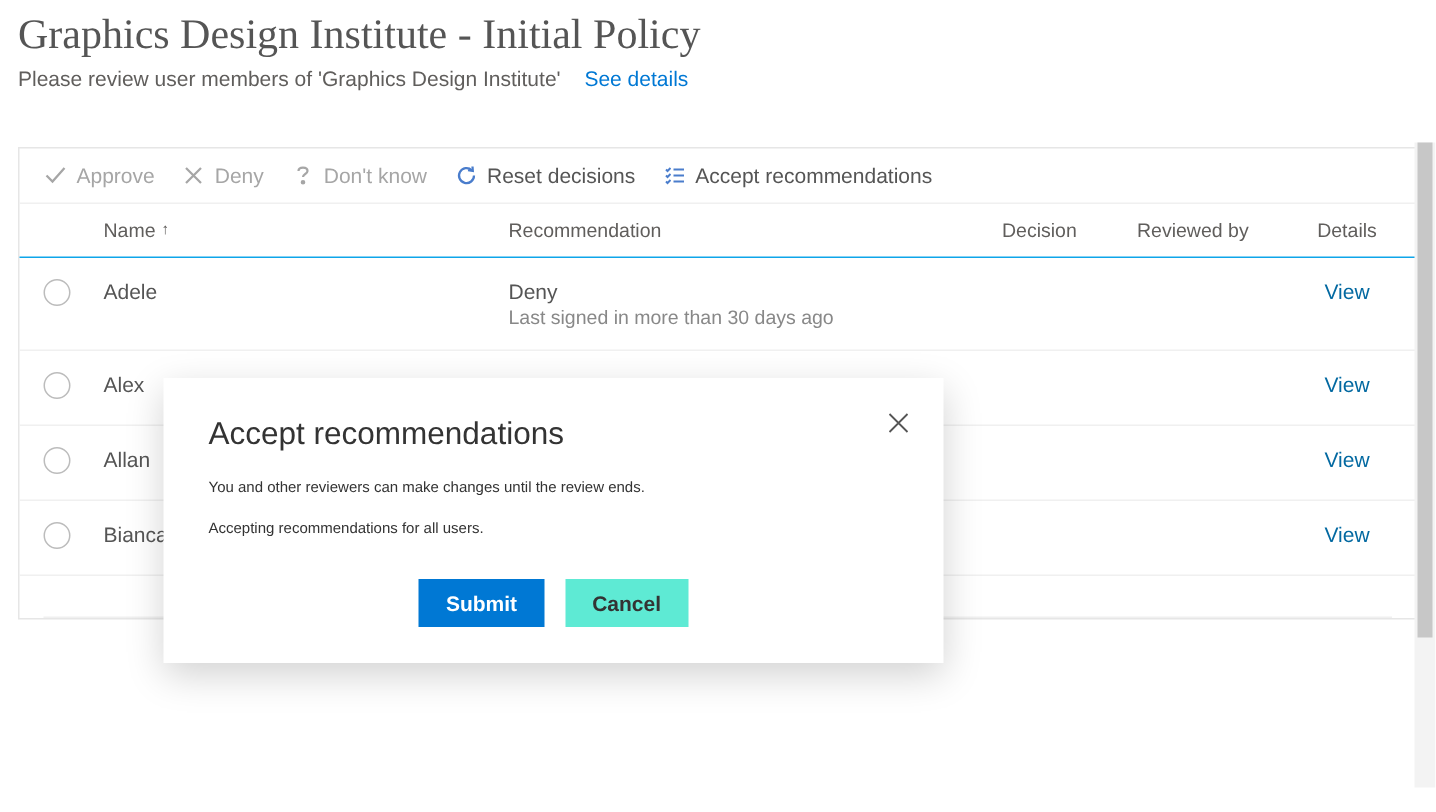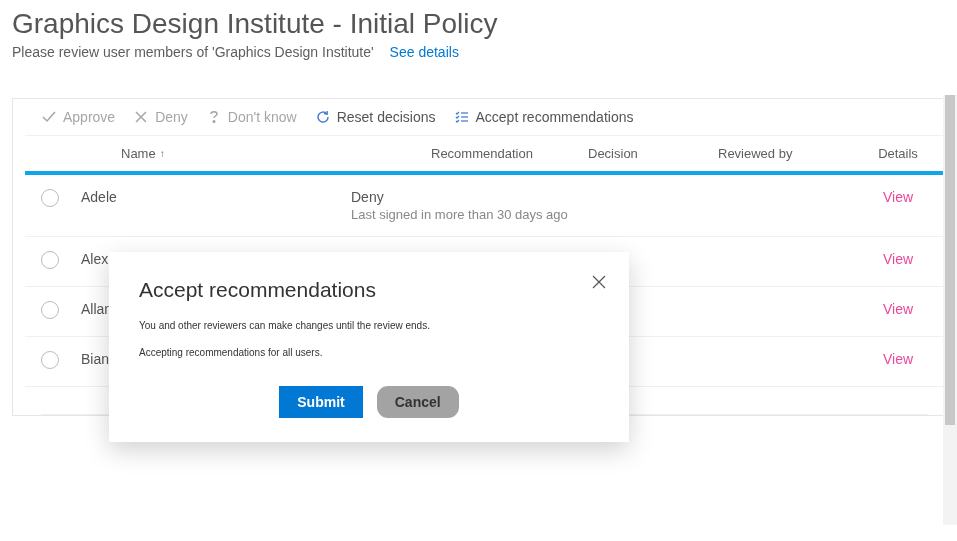--- a/index.html
+++ b/index.html
@@ -10,37 +10,37 @@
     width: 957px;
     height: 541px;
     overflow: hidden;
     position: relative;
   }
   .page-title {
     font-size: 28px;
     font-weight: 300;
     color: #555;
     padding: 8px 12px 0 12px;
+    font-family: Liberation Serif, serif;
   }
   .page-subtitle {
     font-size: 14px;
     color: #605e5c;
     padding: 4px 12px 18px 12px;
   }
   .see-details {
     color: #0078d4;
     margin-left: 12px;
     cursor: pointer;
   }
   .content-panel {
     margin: 20px 12px 0 12px;
     border: 1px solid #e6e6e6;
     position: relative;
     background: #fff;
-    padding-left: 12px;
   }
   .toolbar {
     display: flex;
     align-items: center;
     gap: 18px;
     padding: 10px 16px;
     border-bottom: 1px solid #f0f0f0;
     font-size: 14px;
   }
   .toolbar .tb-item {
@@ -49,24 +49,23 @@
     gap: 6px;
     cursor: pointer;
   }
   .toolbar .disabled { color: #a6a6a6; }
   .toolbar .enabled { color: #555; align-items: center; }
   .icon-svg { width: 16px; height: 16px; flex: 0 0 16px; }
   .header-row {
     display: flex;
     align-items: center;
     padding: 10px 16px;
-    border-bottom: 4px solid #0ea5e9;
+    border-bottom: 1px solid #0ea5e9;
     color: #605e5c;
     font-size: 13px;
-    gap: 40px;
   }
   .col-radio { width: 40px; }
   .col-name { flex: 0 0 270px; display:flex; align-items:center; gap:4px;}
   .col-reco { flex: 1 1 auto; }
   .col-decision { flex: 0 0 90px; }
   .col-reviewed { flex: 0 0 110px; }
   .col-details { flex: 0 0 60px; text-align: center; }
   .row {
     display: flex;
     align-items: flex-start;
@@ -81,21 +80,21 @@
     border-radius: 50%;
     display: inline-block;
     cursor: pointer;
   }
   .reco-sub {
     color: #888;
     font-size: 13px;
     margin-top: 2px;
   }
   .view-link {
-    color: #ec4899;
+    color: #0369a1;
     cursor: pointer;
   }
   .last-row-border {
     height: 28px;
     border-bottom: 1px solid #f0f0f0;
     margin: 0 16px;
   }
   .scrollbar {
     position: absolute;
     right: 0px;
@@ -150,21 +149,21 @@
   }
   .btn {
     min-width: 82px;
     padding: 8px 18px;
     font-size: 14px;
     font-weight: 600;
     border: none;
     cursor: pointer;
   }
   .btn-primary { background: #0078d4; color: #fff; }
-  .btn-secondary { background: #a3a3a3; color: #333; border-radius: 11px; }
+  .btn-secondary { background: #5eead4; color: #333; }
   .sort-arrow { font-size: 10px; }
 </style>
 </head>
 <body>
 
 <div class="page-title">Graphics Design Institute - Initial Policy</div>
 <div class="page-subtitle">
   <span>Please review user members of 'Graphics Design Institute'</span>
   <span class="see-details">See details</span>
 </div>

